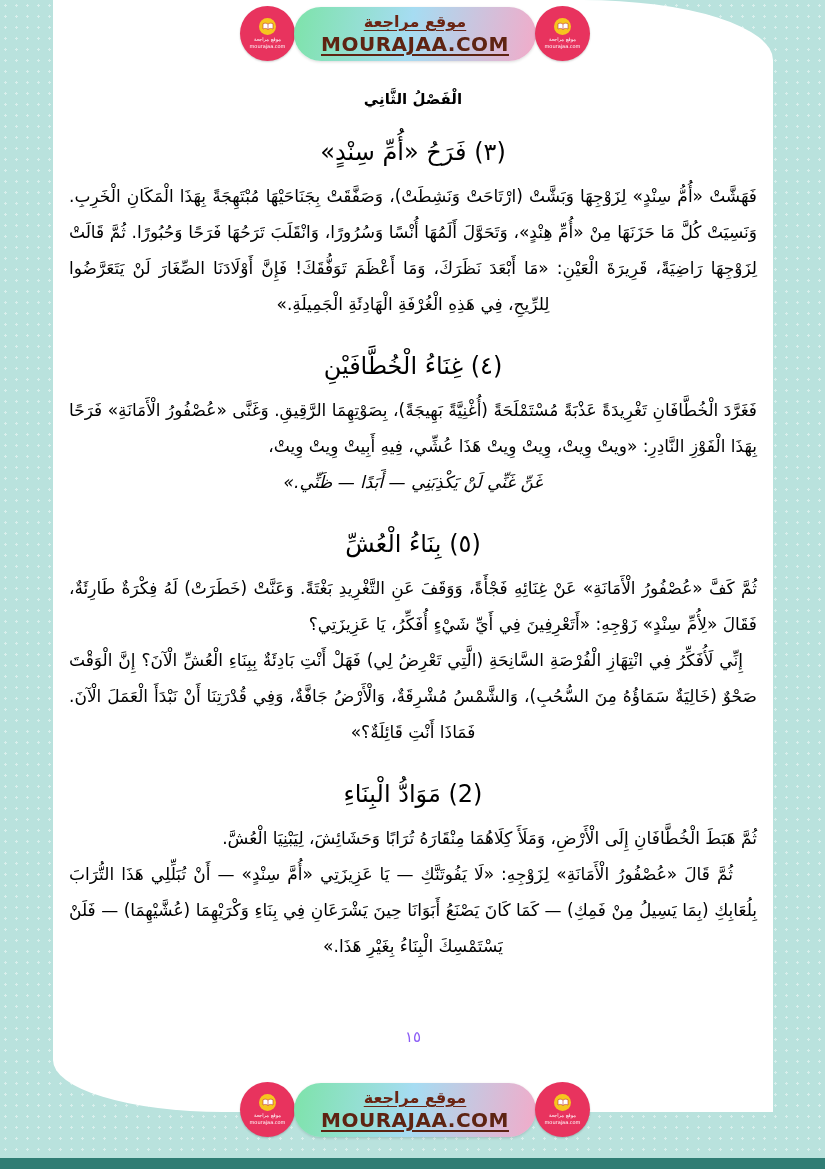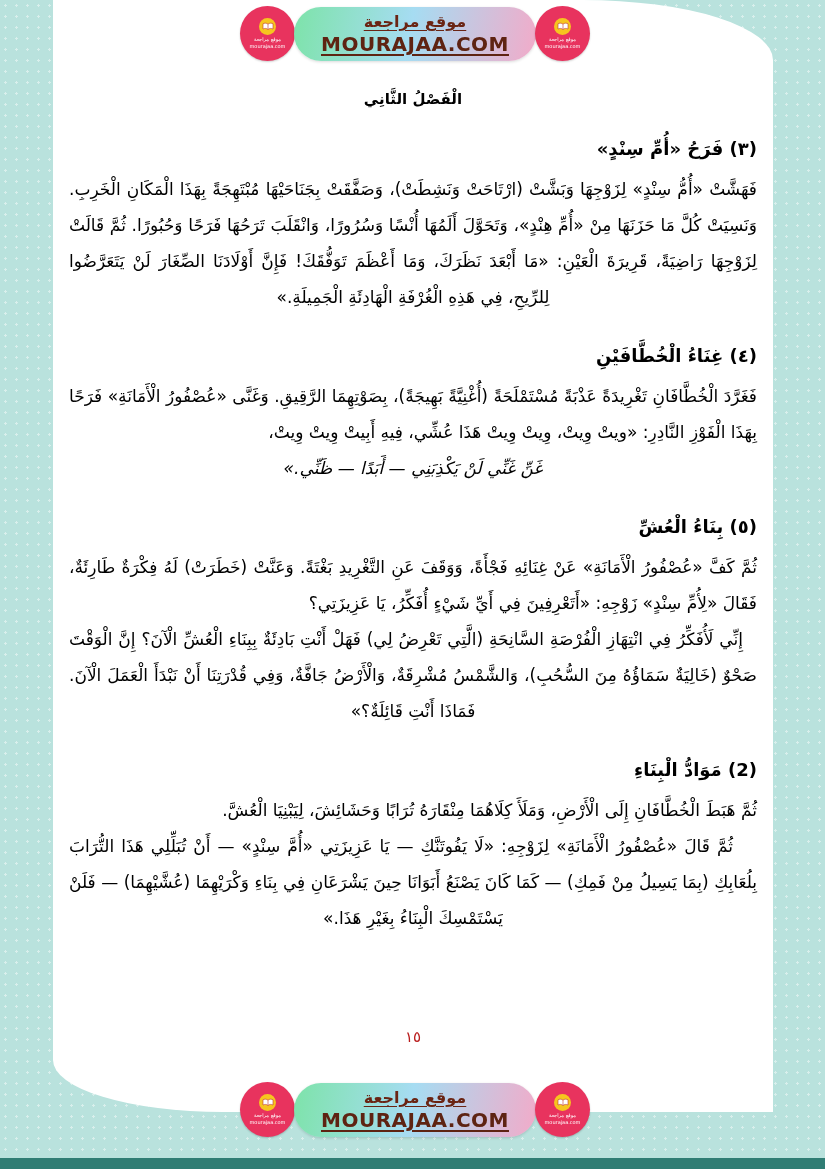--- a/index.html
+++ b/index.html
@@ -52,31 +52,31 @@
     display:flex;align-items:center;justify-content:center;
   }
   .badge-icon svg{width:12px;height:9px;display:block;}
   .badge-t1{font-size:5px;color:#ffffff;line-height:6px;}
   .badge-t2{font-size:5px;color:#ffffff;line-height:6px;font-family:"DejaVu Sans",sans-serif;}
   
   .content{
     position:absolute;inset:0;padding:90px 16px 0;direction:rtl;color:#000000;
   }
   .chapter-title{text-align:center;font-size:15px;font-weight:600;margin:0;}
-  .sec-heading{font-size:18px;font-weight:bold;text-align:right;margin:30px 0 12px;}
+  .sec-heading{font-size:24px;font-weight:normal;text-align:center;margin:30px 0 12px;}
   .para{
     font-size:17px;line-height:36px;margin:0;text-align:justify;text-align-last:right;
   }
   .para.last-center{text-align-last:center;}
   .para.center-line{text-align:center;text-align-last:center;font-style:italic;}
   .para.indent{text-indent:24px;}
   .para.indent-sm{text-indent:14px;}
   .page-number{
     position:absolute;bottom:66px;left:0;width:100%;text-align:center;
-    font-size:15px;color:#b91c1c;
+    font-size:15px;color:#8b5cf6;
   }
 </style>
 </head>
 <body>
 
 <div class="bg">
 
   <div class="page">
     <div class="content">
 

